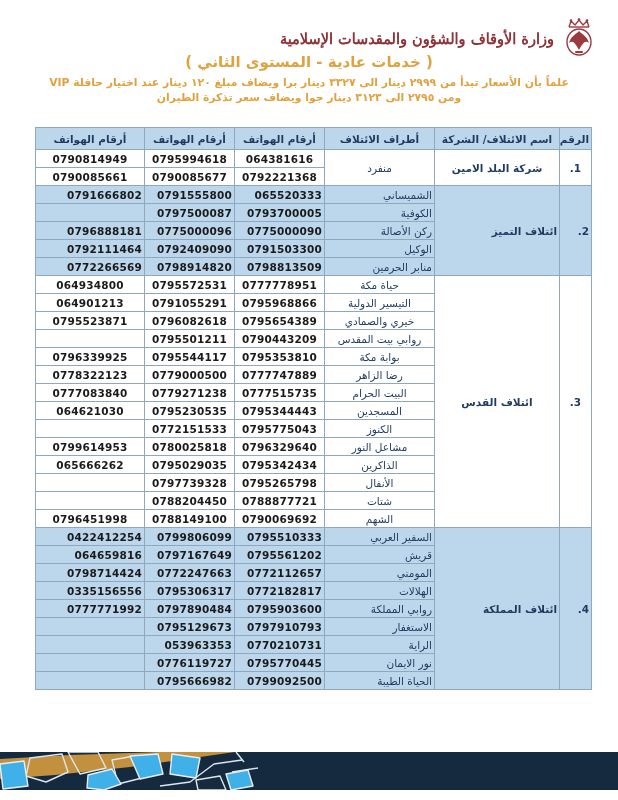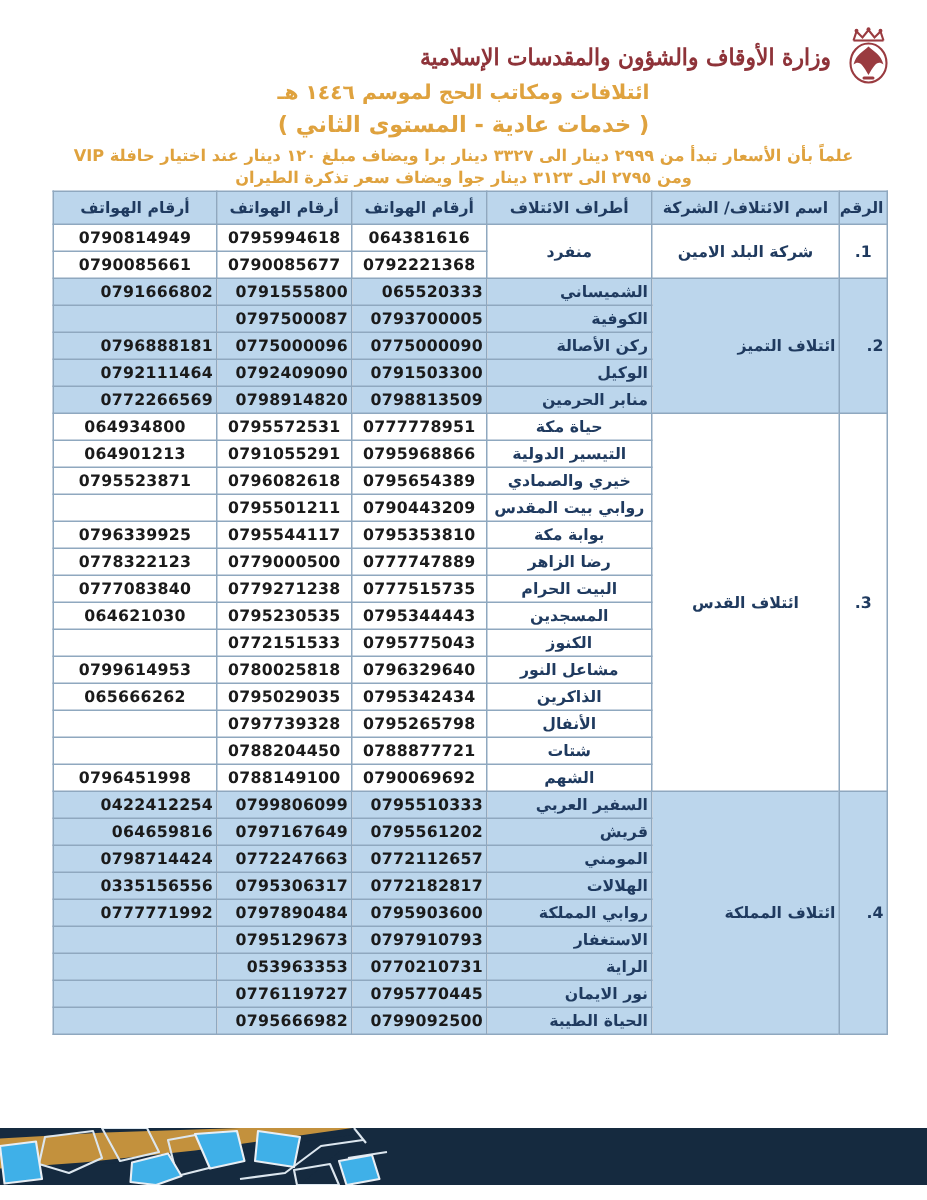--- a/index.html
+++ b/index.html
@@ -37,21 +37,21 @@
     background:#BCD6EC;color:#1F3A5F;font-size:10.5px;font-weight:bold;
     height:21px;border:1px solid #8FA8BF;padding:0 2px;
   }
   table.coalitions td{
     height:17px;border:1px solid #8FA8BF;text-align:center;vertical-align:middle;
     padding:0 2px;background:#ffffff;overflow:hidden;white-space:nowrap;
   }
   tr.shaded td{background:#BCD6EC;text-align:right;}
   td.num{direction:ltr;color:#1F3A5F;font-weight:bold;font-size:10.5px;}
   td.name{color:#1F3A5F;font-weight:bold;font-size:10.5px;}
-  td.party{color:#1F3A5F;font-weight:bold;font-size:10.5px;}
+  td.party{color:#1F3A5F;font-weight:normal;font-size:10.5px;}
   td.phone{direction:ltr;color:#1A1A1A;font-weight:bold;font-size:10.5px;letter-spacing:0.2px;}
 
   
   .footer-band{position:absolute;top:752px;left:0;width:618px;height:38px;}
 </style>
 </head>
 <body>
 
 <div class="page">
 
@@ -67,21 +67,20 @@
           <circle cx="17" cy="1.5" r="1.3"></circle>
           <circle cx="25" cy="2.5" r="1.3"></circle>
         <path d="M17,13 C13,17 9,18 7,25 C11,22 13,25 17,32 C21,25 23,22 27,25 C25,18 21,17 17,13 Z"></path>
         <rect x="13" y="33" width="8" height="2" rx="1"></rect>
       </g>
     </svg>
     <span class="ministry-name">وزارة الأوقاف والشؤون والمقدسات الإسلامية</span>
   </div>
 
   <div class="titles">
-    <div class="title-1">ائتلافات ومكاتب الحج لموسم ١٤٤٦ هـ</div>
     <div class="title-2">( خدمات عادية - المستوى الثاني )</div>
     <div class="title-3">علماً بأن الأسعار تبدأ من ٢٩٩٩ دينار الى ٣٣٢٧ دينار برا ويضاف مبلغ ١٢٠ دينار عند اختيار حافلة VIP</div>
     <div class="title-4">ومن ٢٧٩٥ الى ٣١٢٣ دينار جوا ويضاف سعر تذكرة الطيران</div>
   </div>
 
   <table class="coalitions">
     <colgroup>
       <col style="width:32px">
         <col style="width:125px">
         <col style="width:110px">

